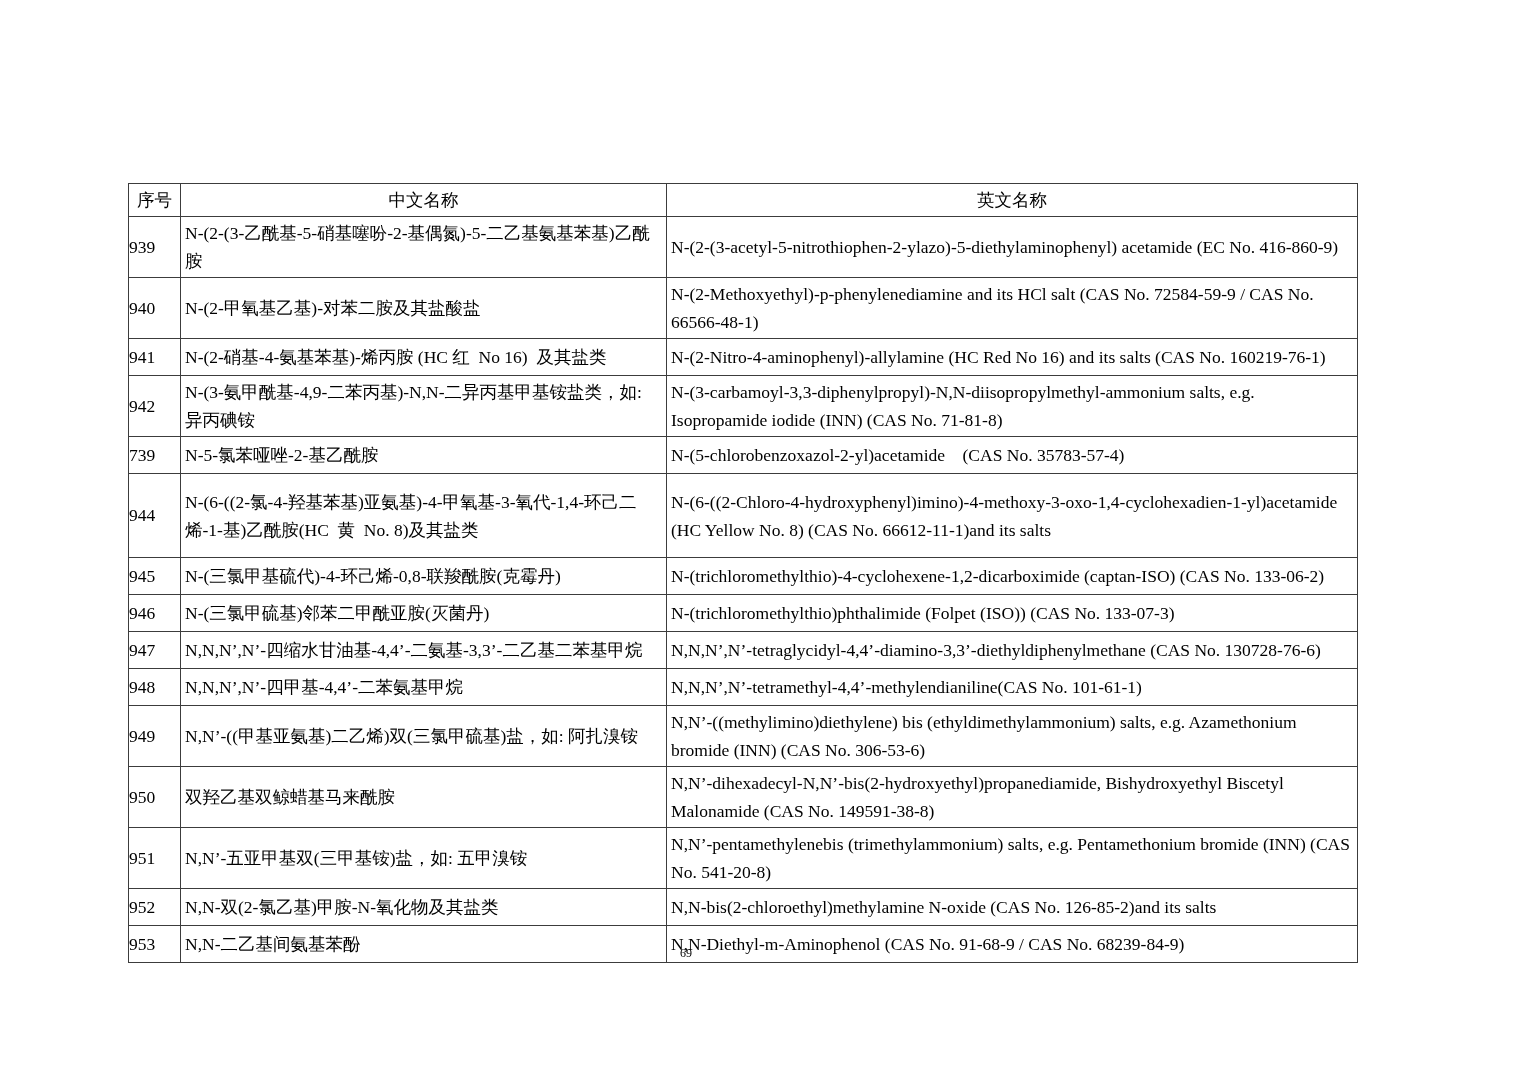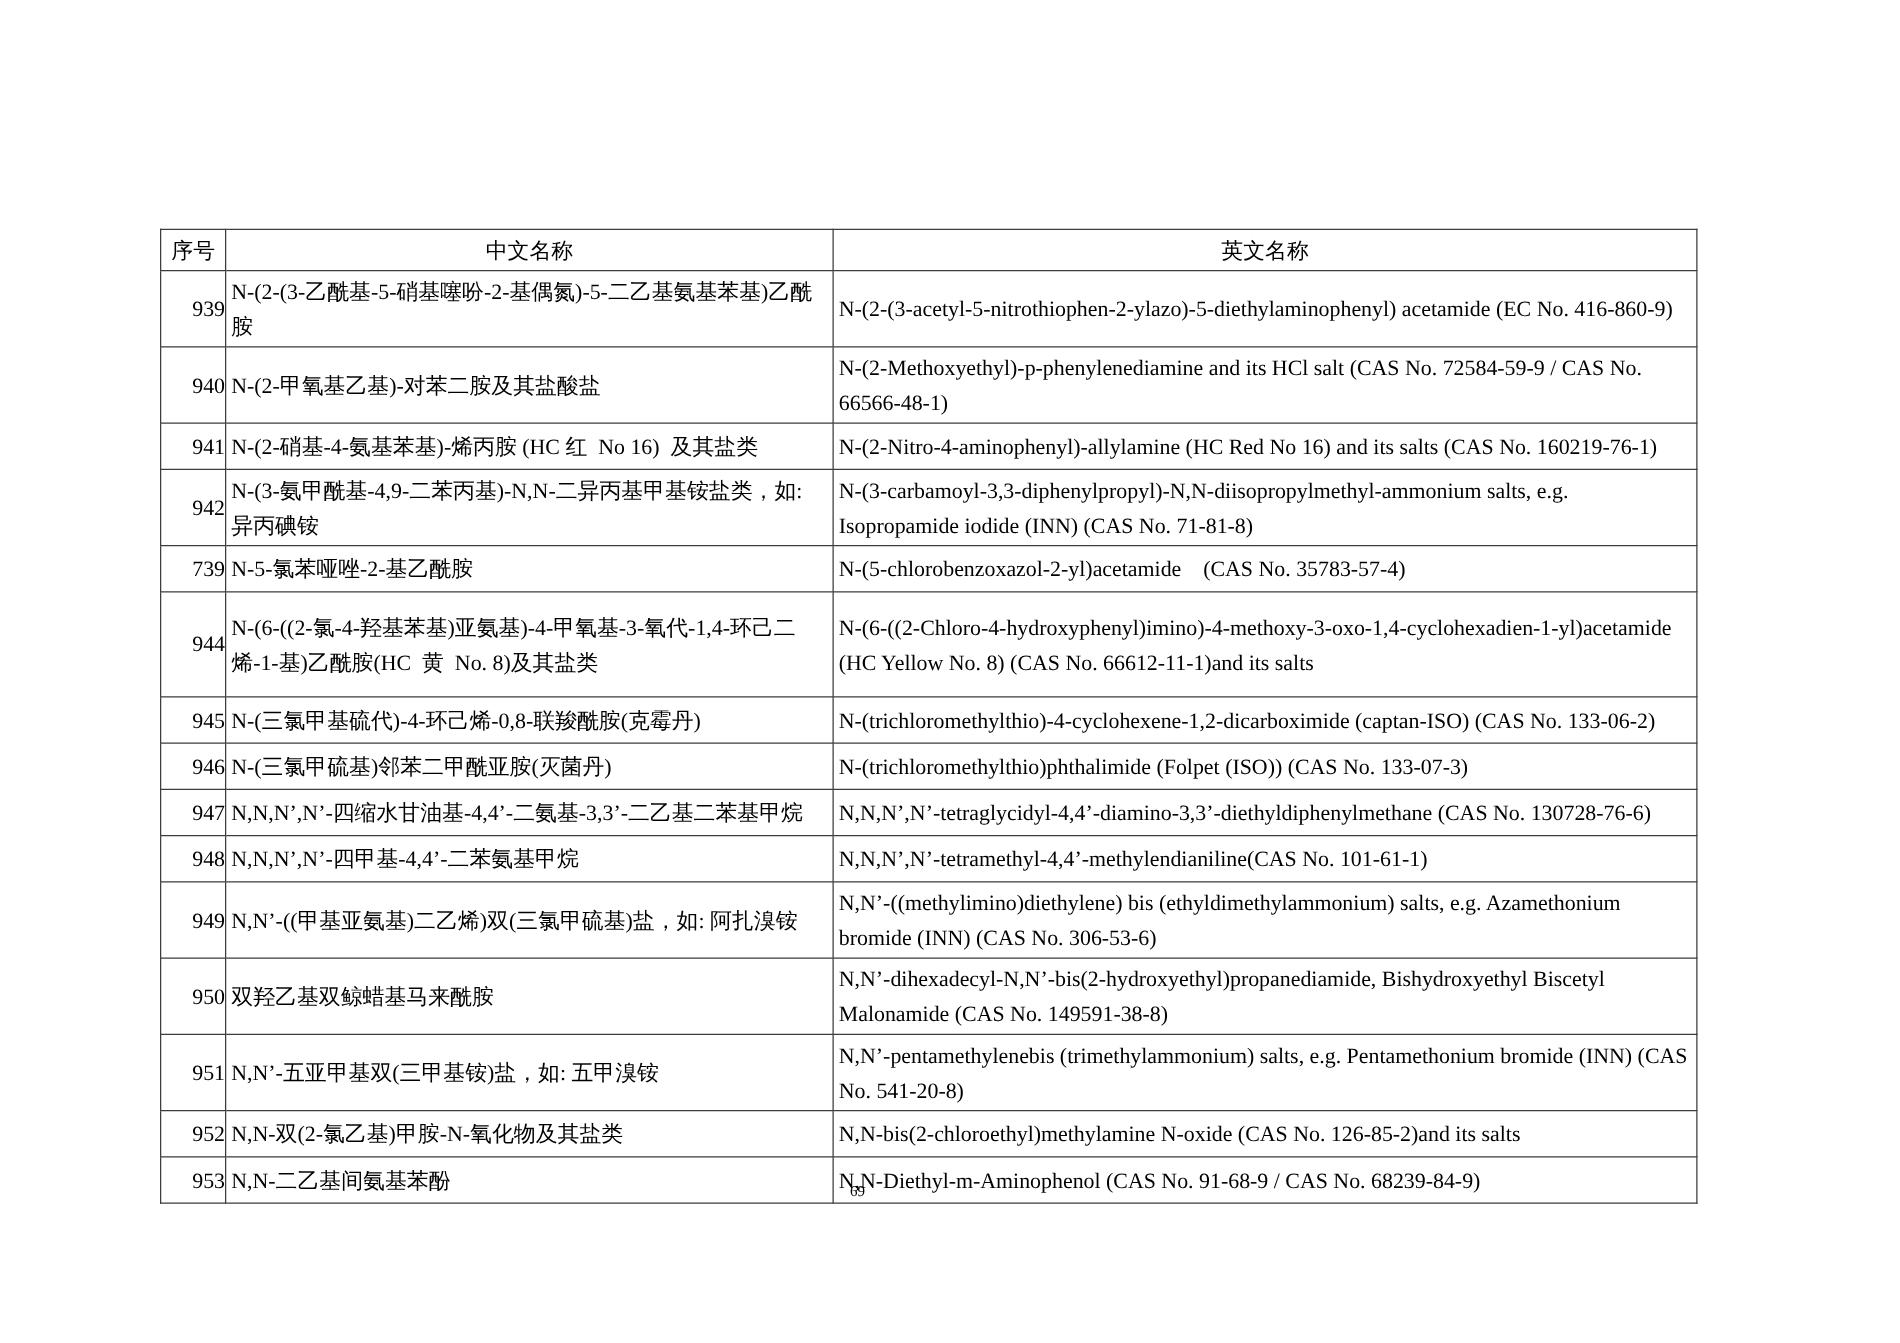--- a/index.html
+++ b/index.html
@@ -32,21 +32,21 @@
     vertical-align: middle;
     word-wrap: break-word;
     white-space: normal;
   }
   .doc-table thead tr { height: 33px; }
   .doc-table th { text-align: center; padding: 0 2px; }
   col.col-no { width: 52px; }
   col.col-zh { width: 486px; }
   col.col-en { width: 691px; }
   .c-no {
-    text-align: right;
+    text-align: left;
     padding: 0;
   }
   .c-zh, .c-en {
     text-align: left;
     padding: 2px 3px 2px 4px;
     line-height: 28px;
   }
   tbody tr { height: 37px; }
   tbody tr.h2 { height: 60px; }
   tbody tr.h3 { height: 84px; }

